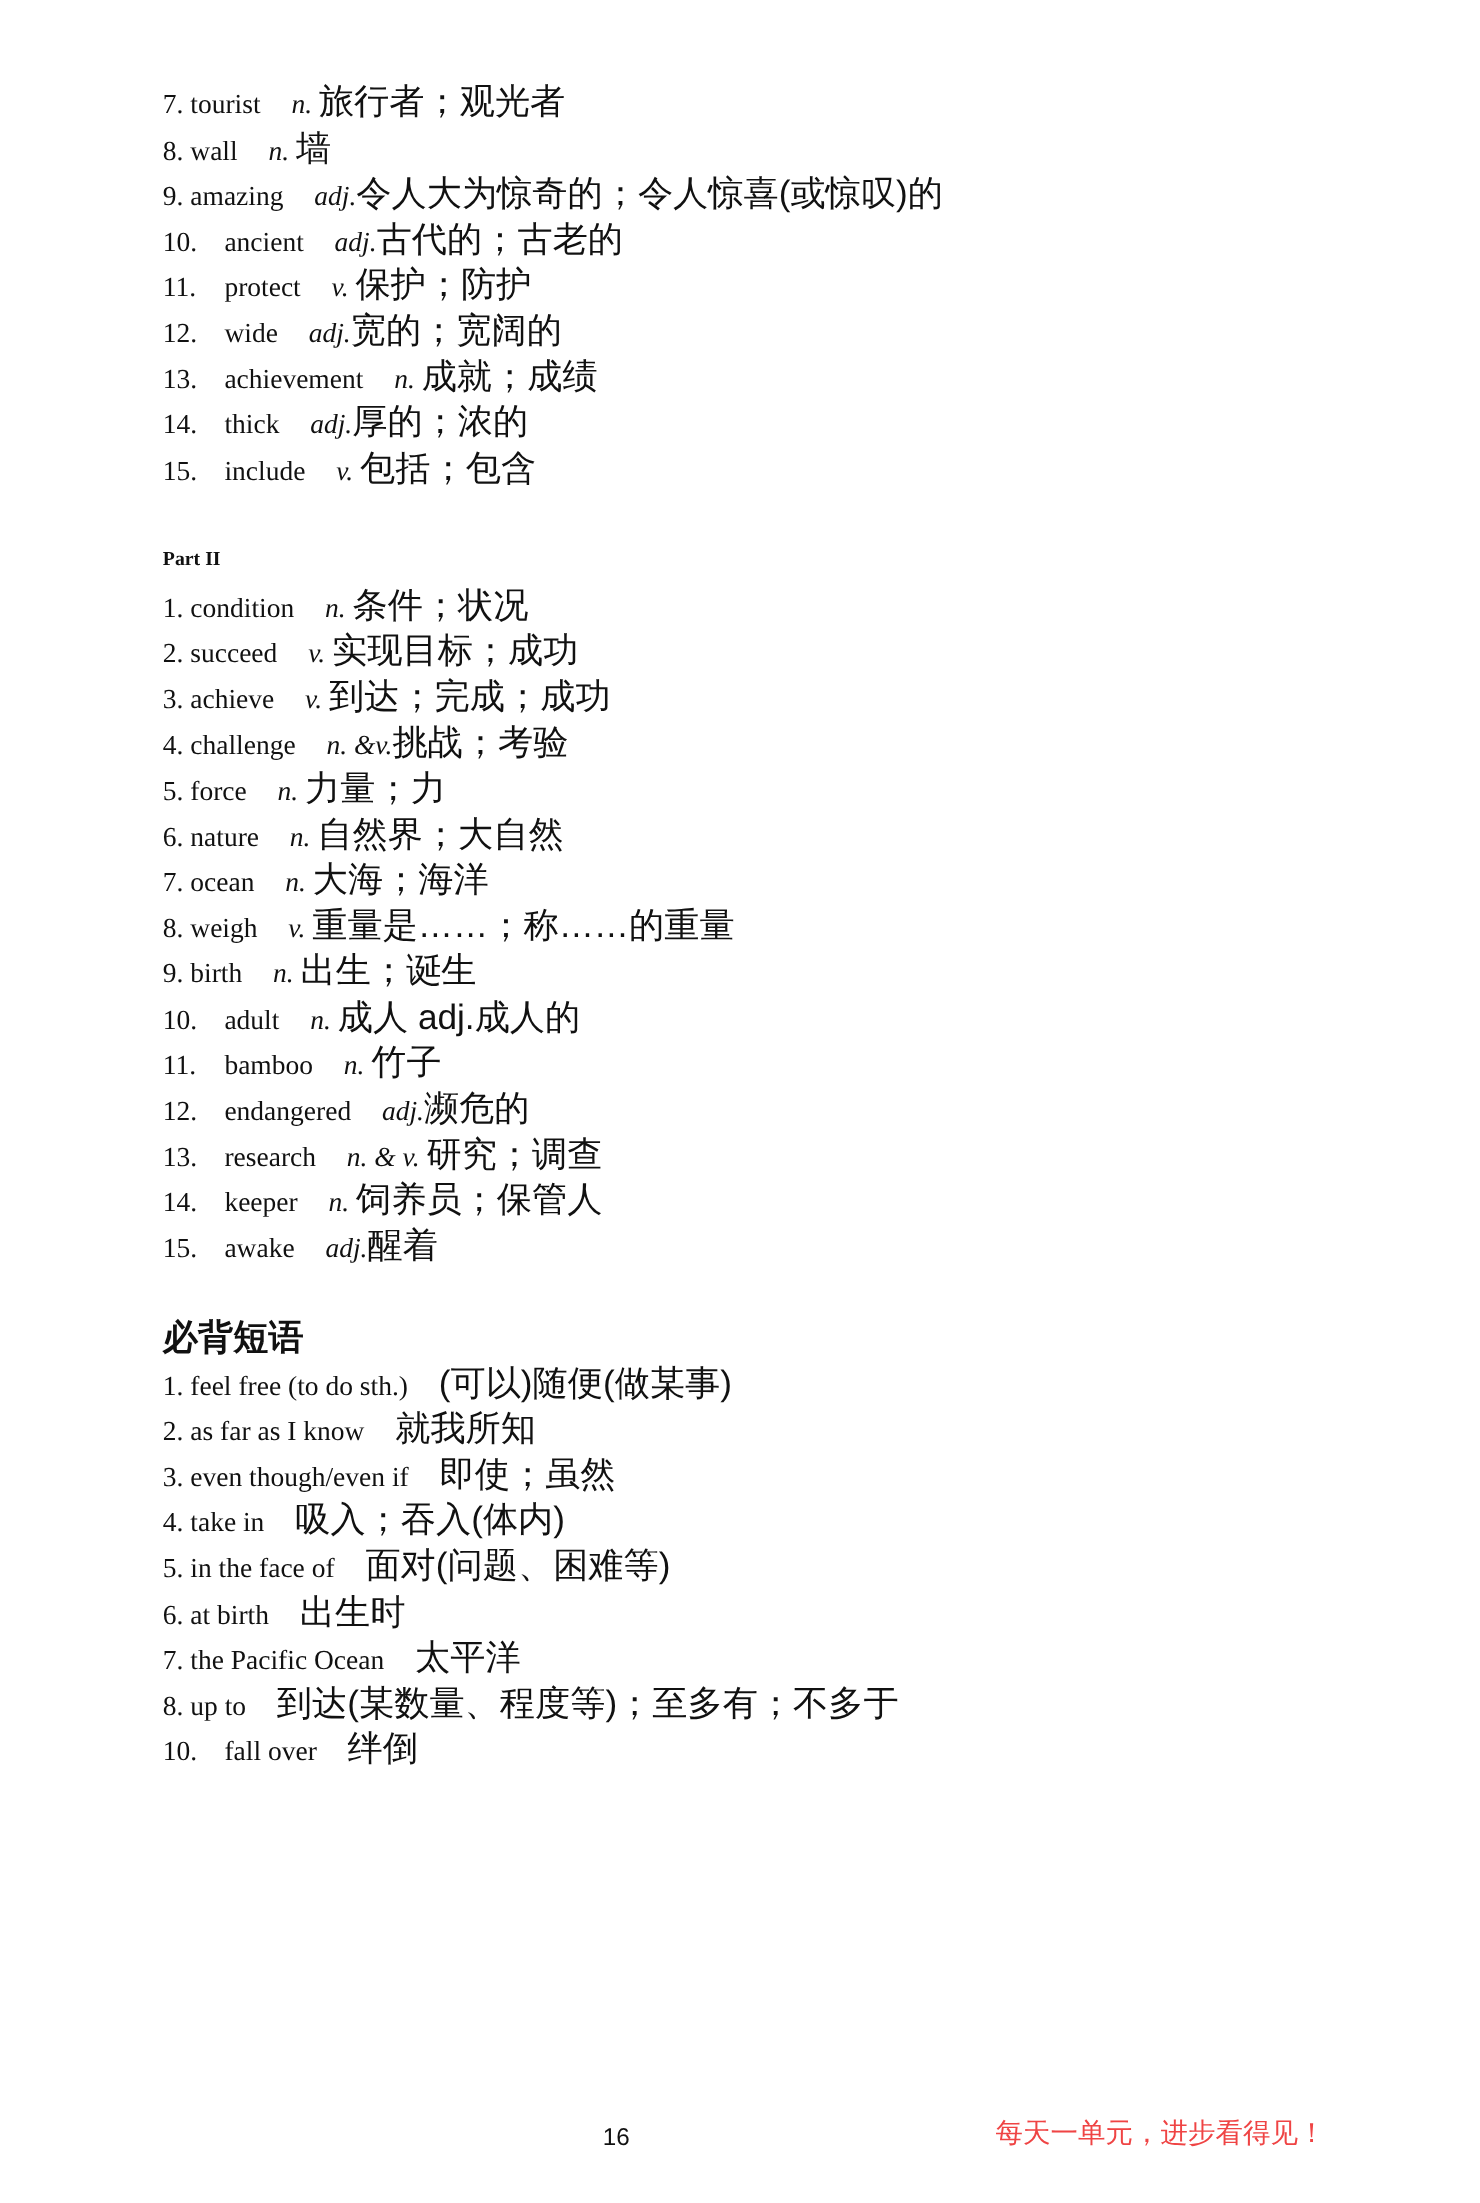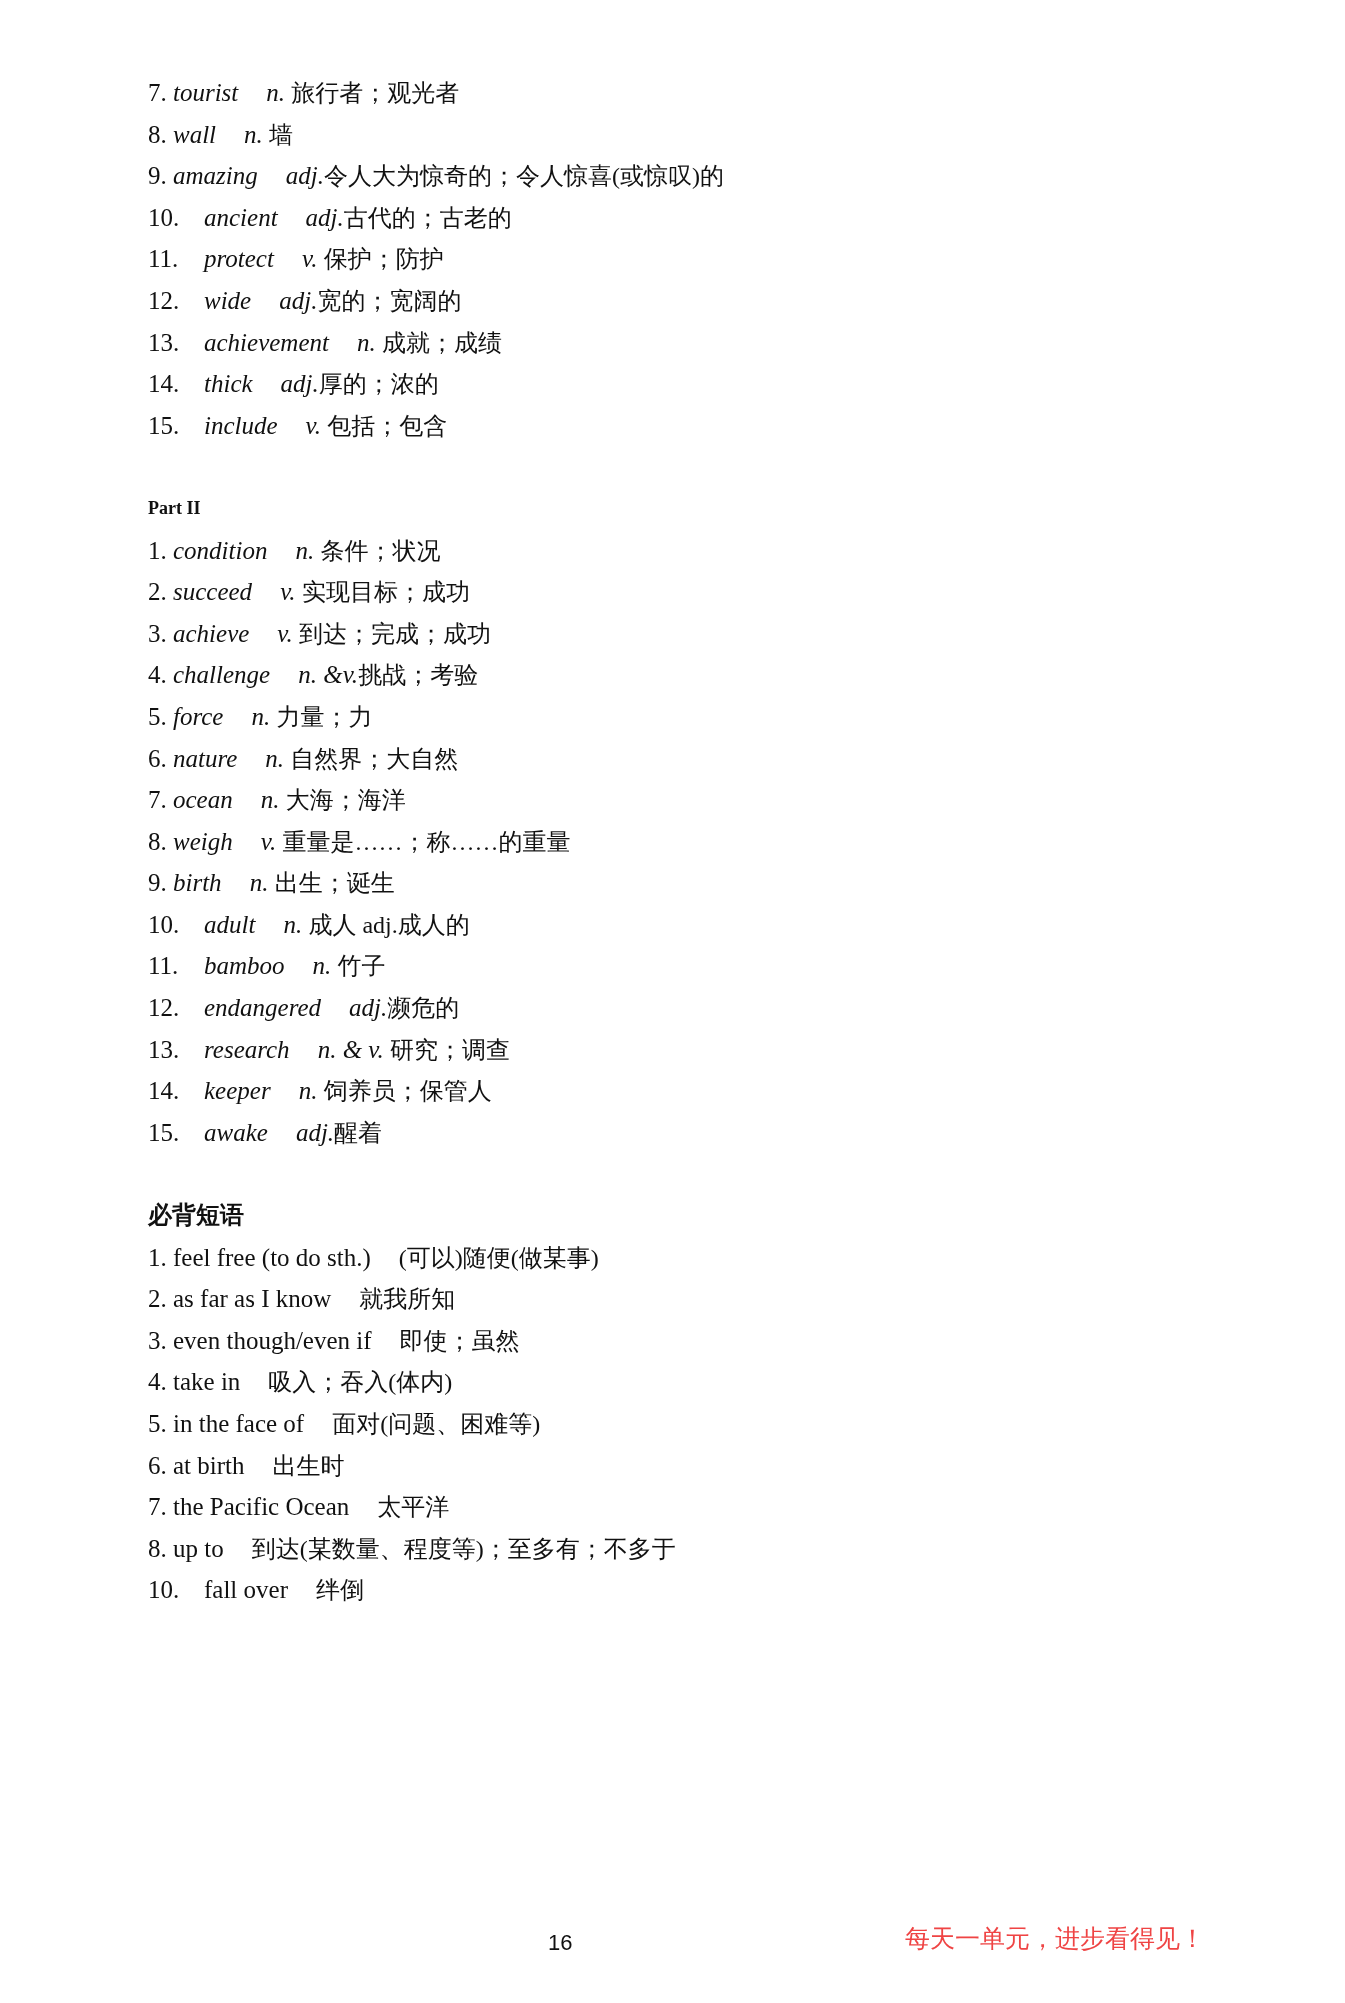--- a/index.html
+++ b/index.html
@@ -4,23 +4,23 @@
   <style>
     html, body { margin: 0; padding: 0; background: #ffffff; }
     body { width: 1345px; height: 2003px; position: relative; overflow: hidden;
            font-family: "Liberation Serif", "DejaVu Serif", serif; color: #111; }
     .content { position: absolute; left: 148px; top: 72px; width: 1100px; }
     .line { height: 41.6px; line-height: 41.6px; font-size: 25px; white-space: pre; }
     .blank { height: 41.6px; }
     .heading { font-weight: bold; font-size: 18px; }
     .num { display: inline-block; }
     .num.wide { width: 56px; }
-    .word { margin-right: 28px; font-style: italic; }
+    .word { margin-right: 28px; }
     .pos { font-style: italic; }
-    .cn { font-family: Liberation Serif, serif; font-size: 24px; }
+    .cn { font-family: Liberation Sans, sans-serif; font-size: 32px; }
     .phrase-cn { margin-left: 28px; }
     .footer-page { position: absolute; left: 548px; top: 1930px; font-size: 22px;
                    font-family: "Liberation Sans", sans-serif; }
     .footer-slogan { position: absolute; left: 905px; top: 1922px; font-size: 25px;
                      font-family: "DejaVu Serif", serif; color: #ef4444; }
   </style>
 </head>
 <body>
 
 <div class="content">

